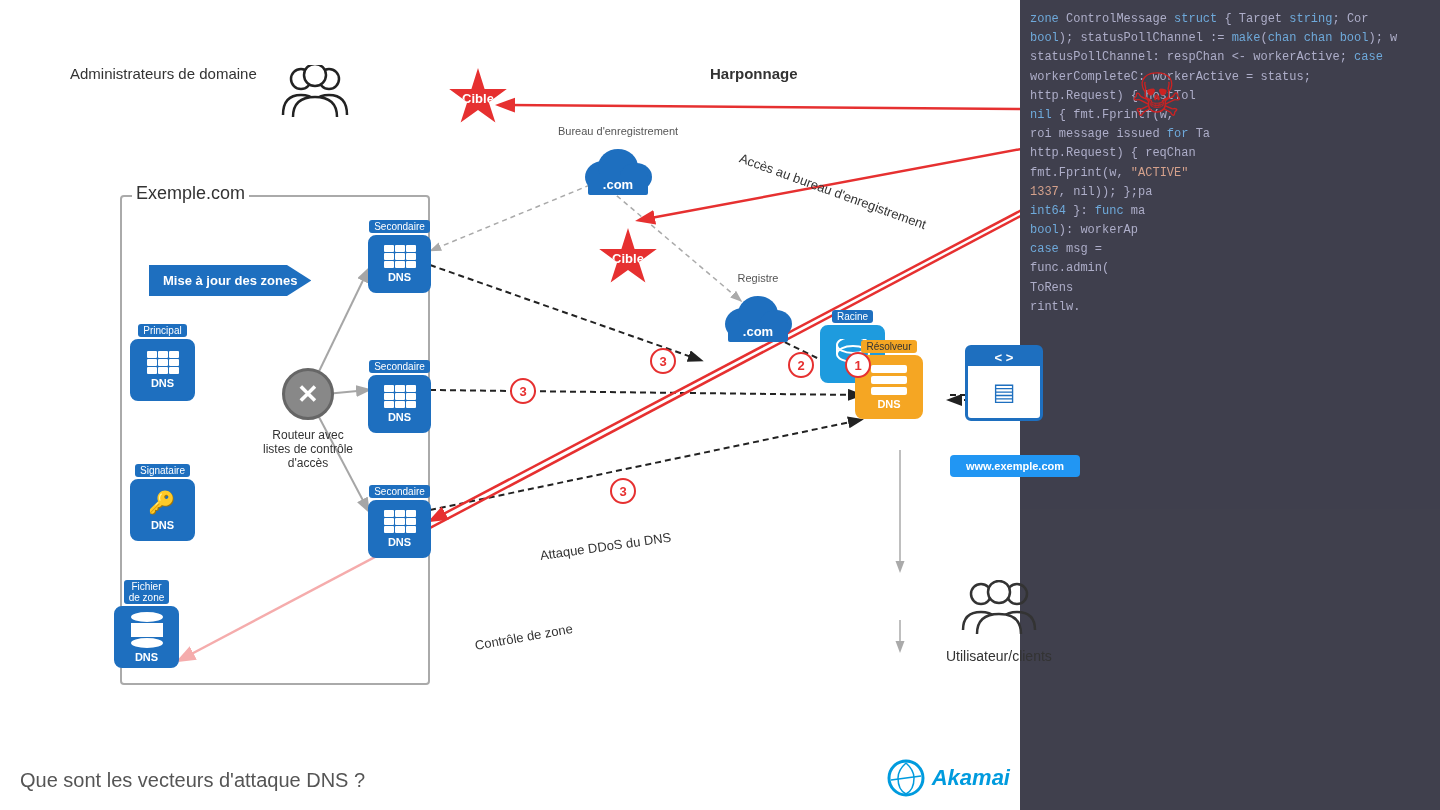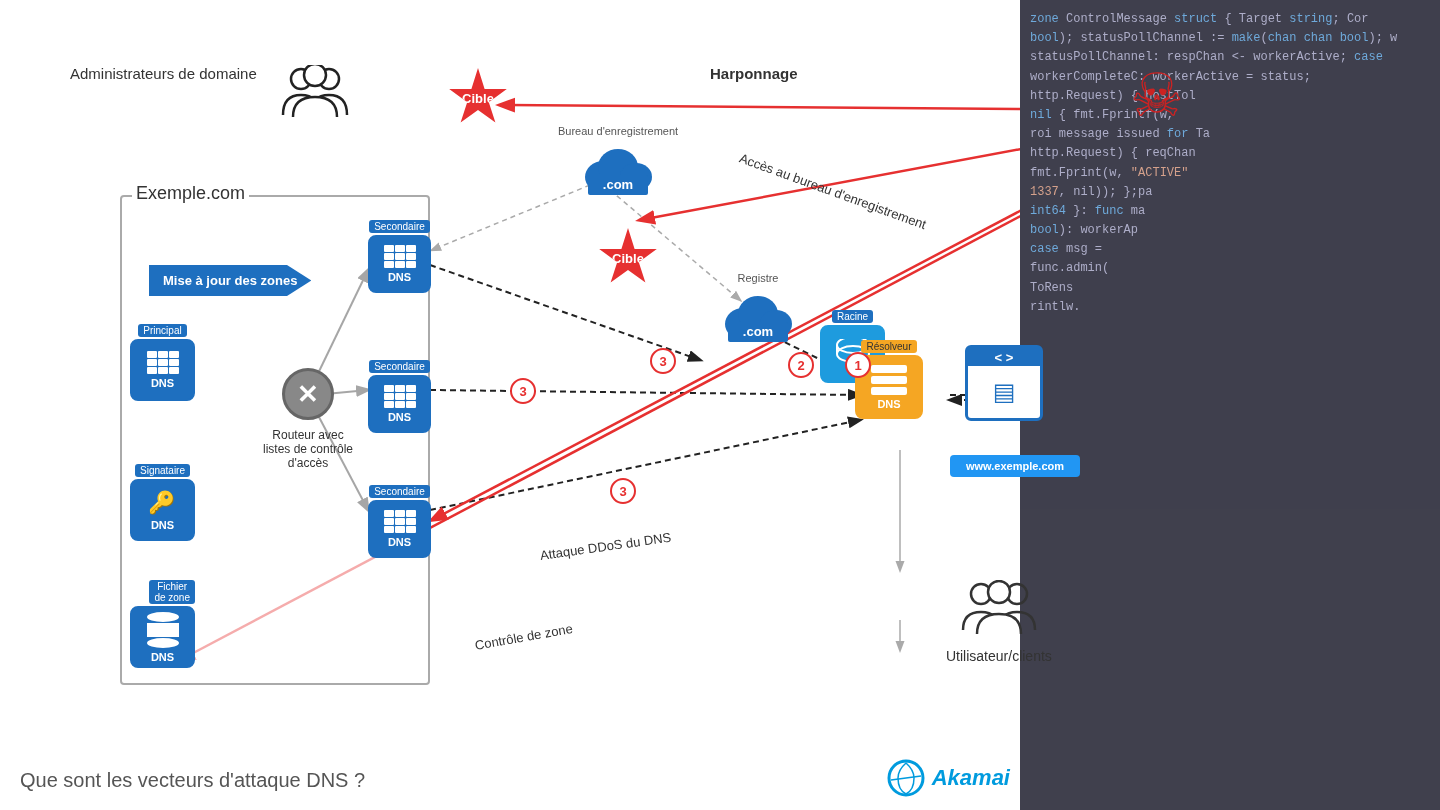--- a/index.html
+++ b/index.html
@@ -376,21 +376,21 @@
 </div>
 
 <div class="dns-box" style="left:130px; top:464px;">
   <div class="label-top">Signataire</div>
   <div class="icon-box" style="width:65px; height:62px;">
     <div class="key-icon">🔑</div>
     <div class="dns-label">DNS</div>
   </div>
 </div>
 
-<div class="dns-box" style="left:130px; top:580px;align-items:flex-end;">
+<div class="dns-box" style="left:114px; top:580px;">
   <div class="label-top" style="white-space:pre-line; text-align:center;">Fichier
 de zone</div>
   <div class="icon-box" style="width:65px; height:62px;">
     <div class="db-icon">
       <div class="db-ellipse"></div>
       <div class="db-rect"></div>
       <div class="db-ellipse"></div>
     </div>
     <div class="dns-label">DNS</div>
   </div>

